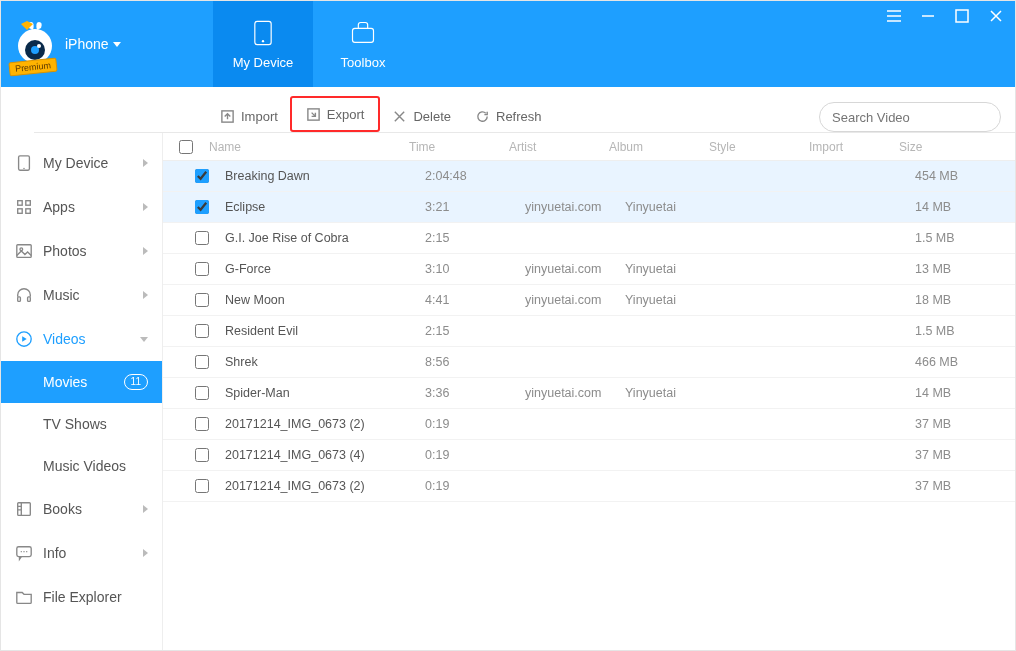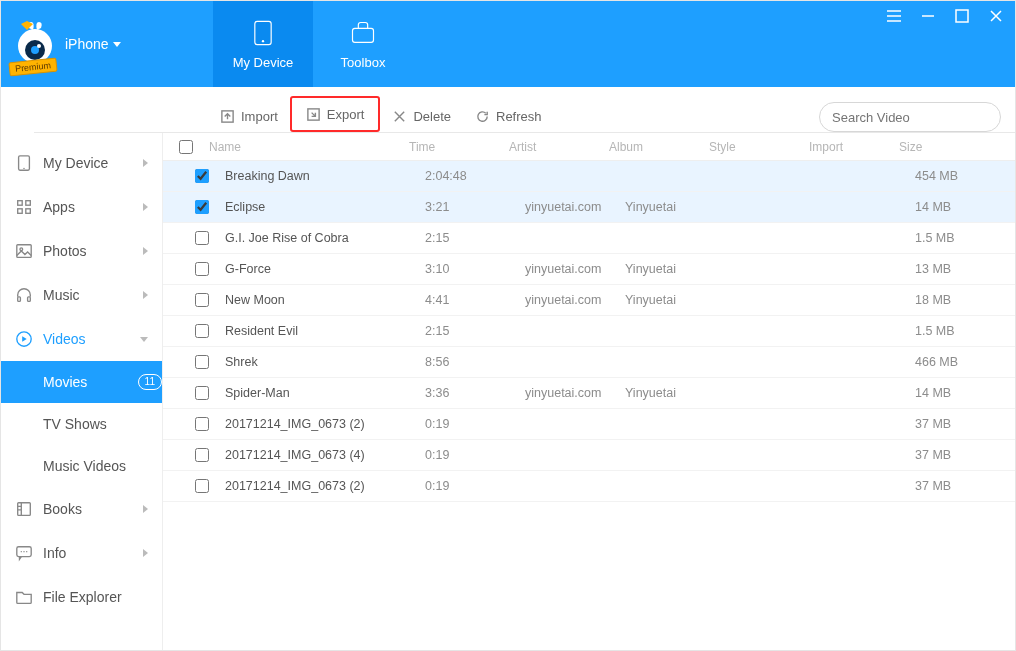--- a/index.html
+++ b/index.html
@@ -35,21 +35,21 @@
 
   
   .body { flex:1; display:flex; overflow:hidden; }
   .sidebar { width: 162px; border-right:1px solid #eee; padding-top:8px; font-size:14px; color:#555; }
   .sb-item { height: 44px; display:flex; align-items:center; padding:0 14px; gap:10px; cursor:pointer; position:relative; }
   .sb-item svg { width:18px; height:18px; stroke:#888; fill:none; stroke-width:1.5; }
   .sb-item.active { color:#1e9fff; }
   .sb-item.active svg { stroke:#1e9fff; }
   .sb-chevron { width:0; height:0; border-top:4px solid transparent; border-bottom:4px solid transparent; border-left:5px solid #bbb; margin-left:auto; }
   .sb-chevron.down { border:none; width:0; height:0; border-left:4px solid transparent; border-right:4px solid transparent; border-top:5px solid #bbb; }
-  .sb-sub { height: 42px; display:flex; align-items:center; padding-left: 42px; cursor:pointer; color:#555; position:relative; }
+  .sb-sub { height: 42px; display:flex; align-items:center; padding-left: 42px; padding-right:14px; cursor:pointer; color:#555; position:relative; }
   .sb-sub.active-sub { background:#1e9fff; color:#fff; }
   .sb-badge { margin-left:auto; border:1px solid #fff; border-radius:10px; font-size:10px; padding:0 6px; line-height:14px; }
 
   
   .table-wrap { flex:1; overflow:auto; }
   .thead { height:28px; display:flex; align-items:center; font-size:12px; color:#b6b6b6; border-bottom:1px solid #eee; padding-left: 16px; }
   .col-check { width: 30px; display:flex; align-items:center; justify-content:flex-start; }
   .col-name { width: 200px; }
   .col-time { width: 100px; }
   .col-artist { width: 100px; }

